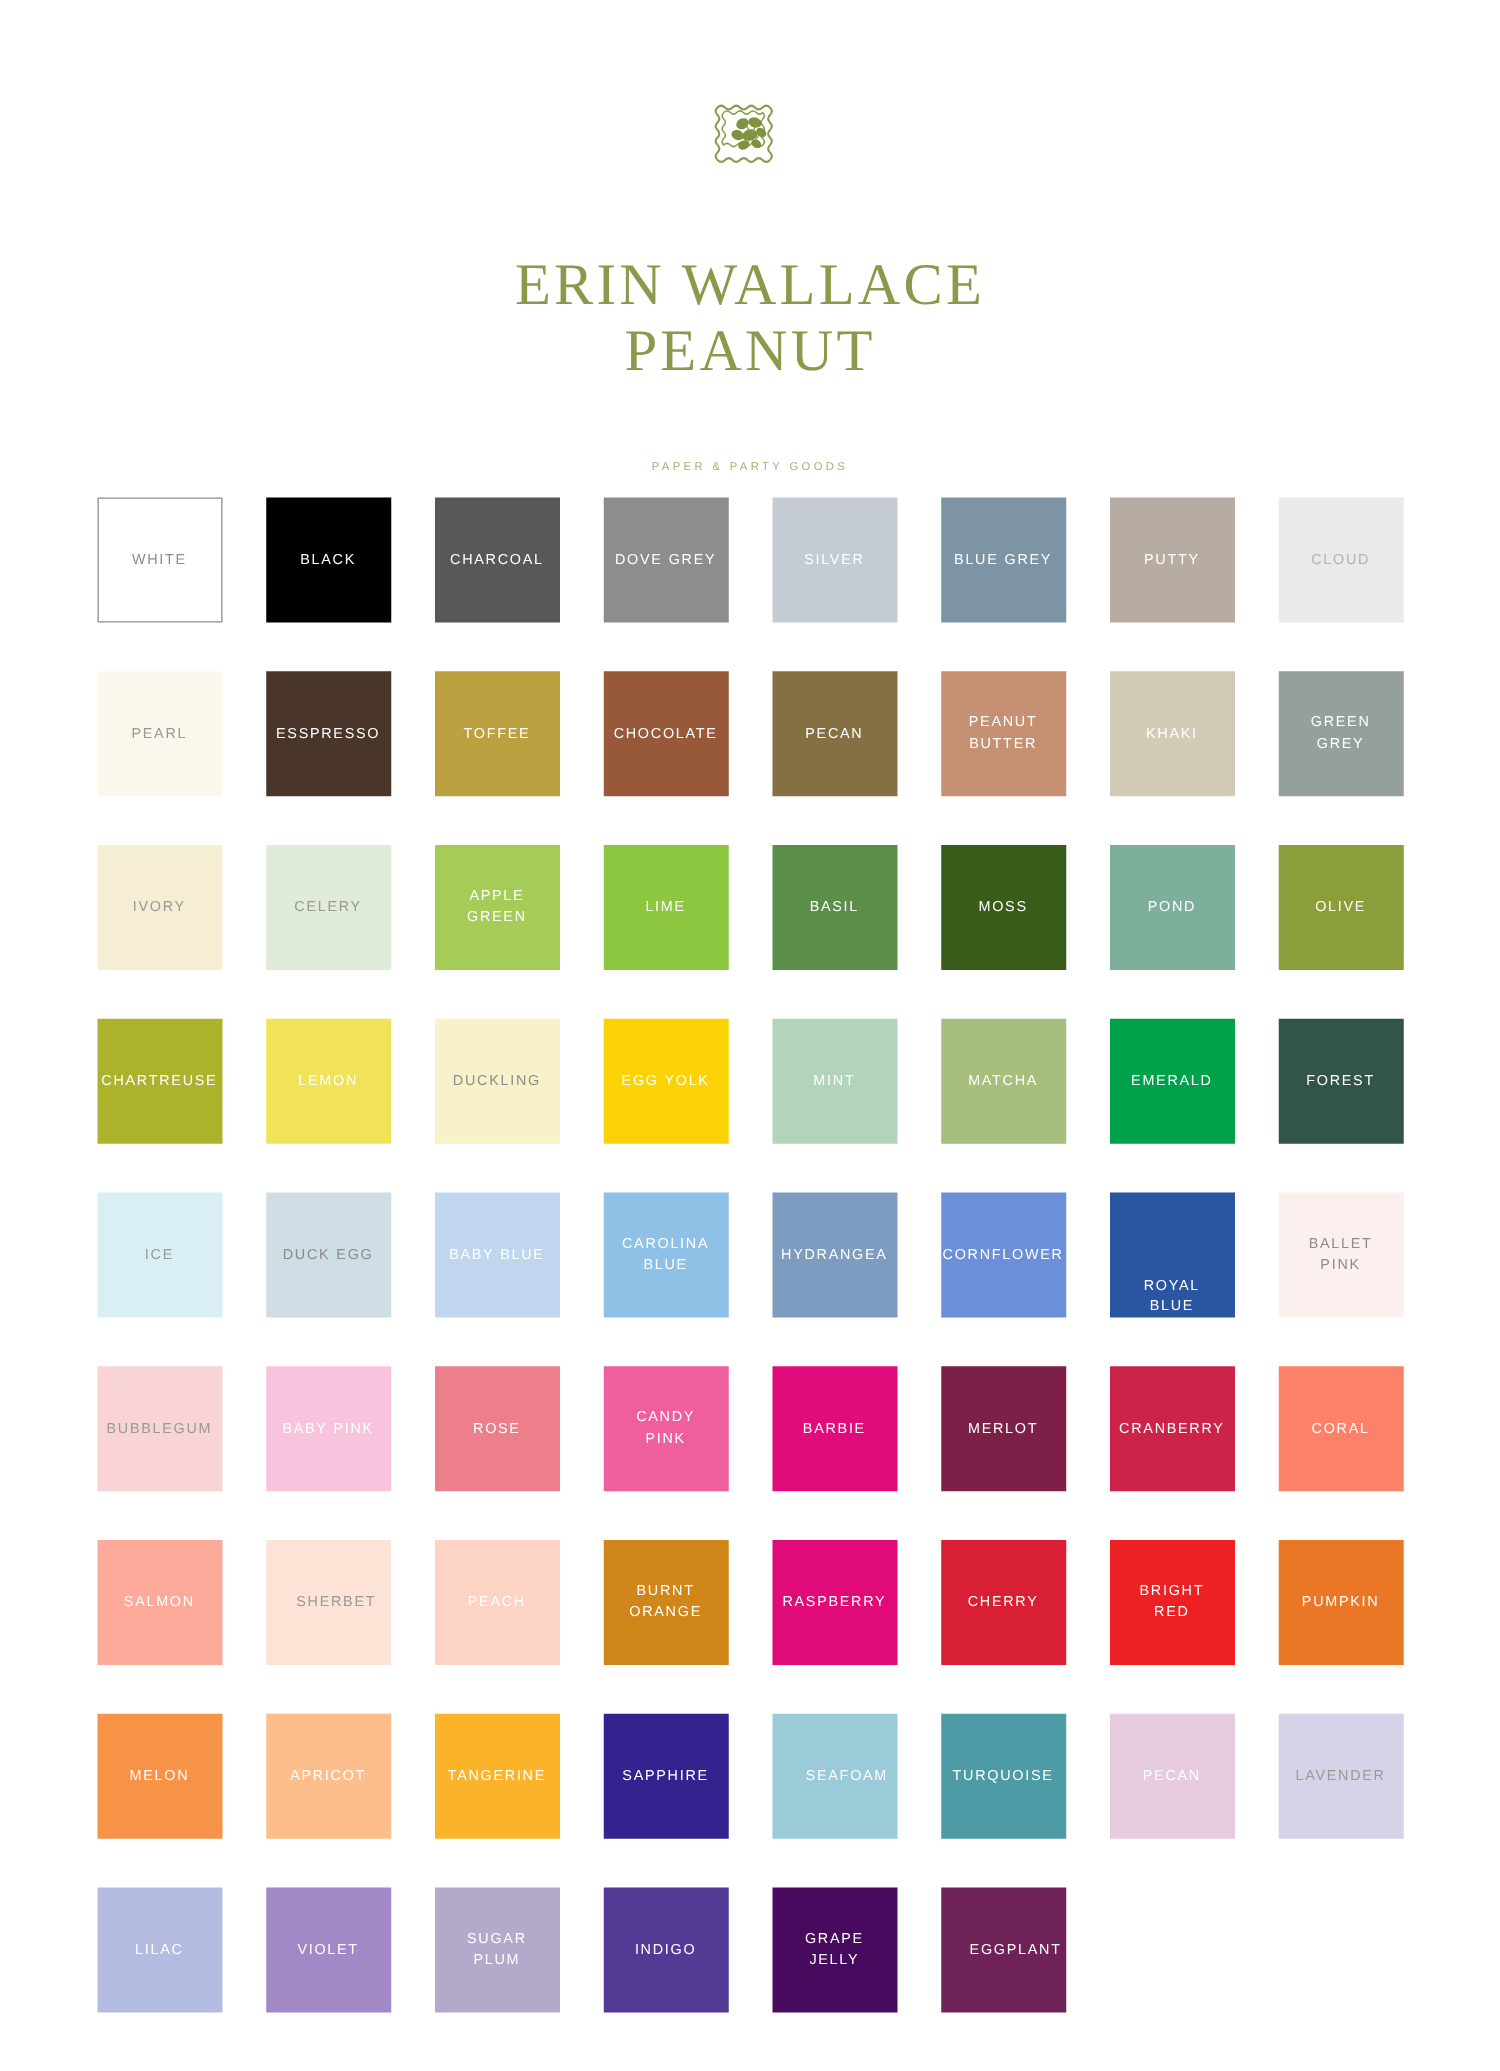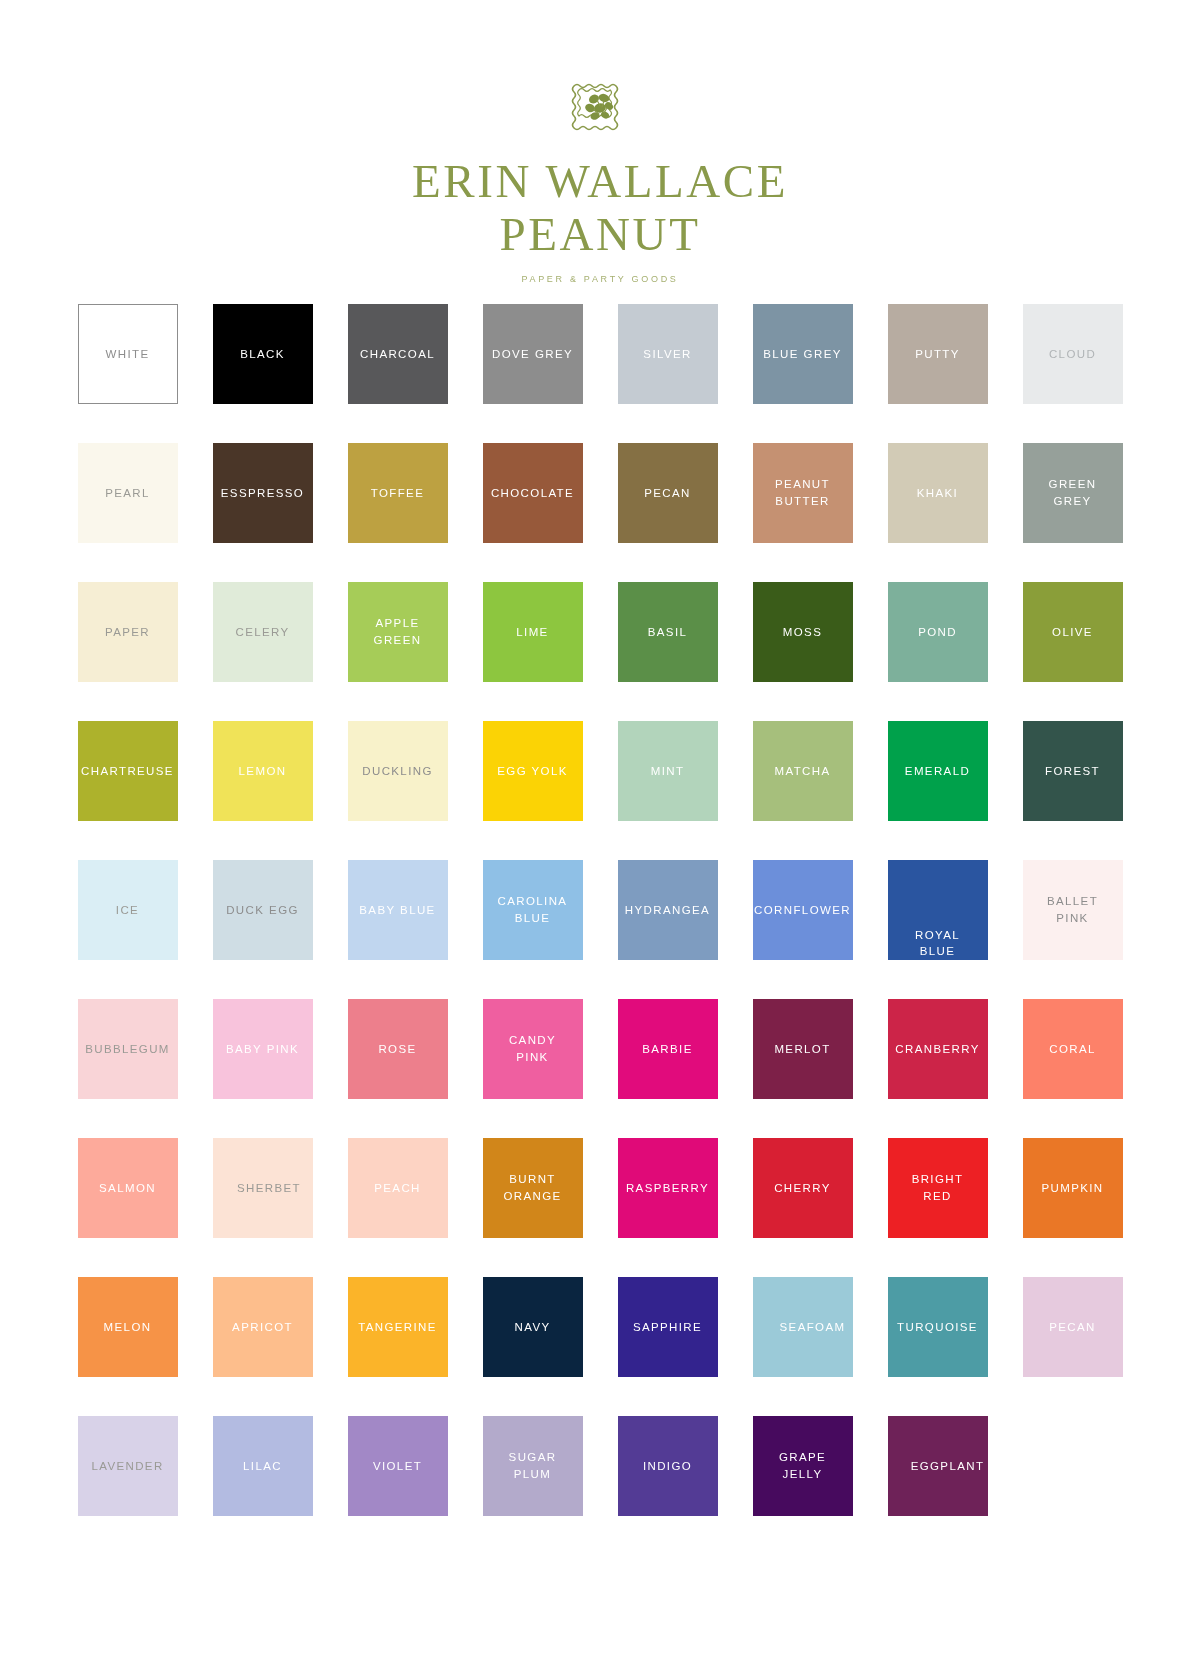--- a/index.html
+++ b/index.html
@@ -22,20 +22,21 @@
     box-sizing: border-box;
   }
 
   
   .brand {
     padding-top: 70px;
     display: flex;
     flex-direction: column;
     align-items: center;
     justify-content: flex-start;
+    gap: 47px;
   }
   .brand-mark {
     width: 72px;
     height: 72px;
     display: block;
   }
   .brand-title {
     margin-top: 16px;
     display: flex;
     flex-direction: column;
@@ -193,21 +194,21 @@
 BUTTER</span>
       </div>
       <div class="swatch" style="background-color: rgb(210, 203, 182);">
         <span class="swatch-label" style="color: rgb(255, 255, 255);">KHAKI</span>
       </div>
       <div class="swatch" style="background-color: rgb(150, 160, 154);">
         <span class="swatch-label" style="color: rgb(255, 255, 255);">GREEN
 GREY</span>
       </div>
       <div class="swatch" style="background-color: rgb(246, 238, 212);">
-        <span class="swatch-label" style="color: rgb(154, 154, 149);">PAPER</span>
+        <span class="swatch-label" style="color: rgb(154, 154, 149);">IVORY</span>
       </div>
       <div class="swatch" style="background-color: rgb(224, 235, 217);">
         <span class="swatch-label" style="color: rgb(154, 154, 149);">CELERY</span>
       </div>
       <div class="swatch" style="background-color: rgb(166, 204, 88);">
         <span class="swatch-label" style="color: rgb(255, 255, 255);">APPLE
 GREEN</span>
       </div>
       <div class="swatch" style="background-color: rgb(141, 198, 63);">
         <span class="swatch-label" style="color: rgb(255, 255, 255);">LIME</span>
@@ -328,23 +329,20 @@
       </div>
       <div class="swatch" style="background-color: rgb(246, 147, 71);">
         <span class="swatch-label" style="color: rgb(255, 255, 255);">MELON</span>
       </div>
       <div class="swatch" style="background-color: rgb(253, 190, 140);">
         <span class="swatch-label" style="color: rgb(255, 255, 255);">APRICOT</span>
       </div>
       <div class="swatch" style="background-color: rgb(251, 180, 41);">
         <span class="swatch-label" style="color: rgb(255, 255, 255);">TANGERINE</span>
       </div>
-      <div class="swatch" style="background-color: rgb(10, 37, 64);">
-        <span class="swatch-label" style="color: rgb(255, 255, 255);">NAVY</span>
-      </div>
       <div class="swatch" style="background-color: rgb(51, 35, 142);">
         <span class="swatch-label" style="color: rgb(255, 255, 255);">SAPPHIRE</span>
       </div>
       <div class="swatch" style="background-color: rgb(155, 202, 216); padding-left: 20px;">
         <span class="swatch-label" style="color: rgb(255, 255, 255);">SEAFOAM</span>
       </div>
       <div class="swatch" style="background-color: rgb(77, 156, 165);">
         <span class="swatch-label" style="color: rgb(255, 255, 255);">TURQUOISE</span>
       </div>
       <div class="swatch" style="background-color: rgb(230, 202, 222);">

